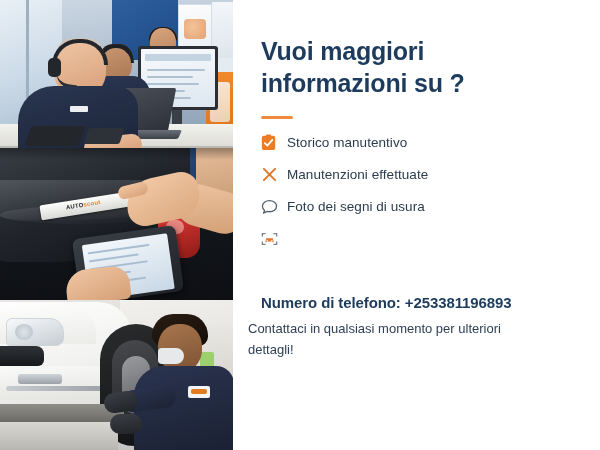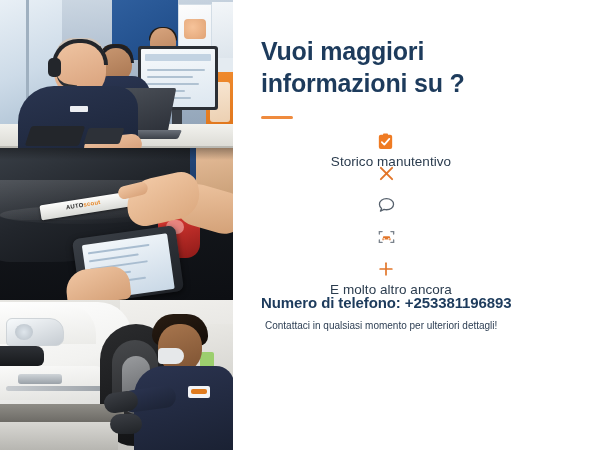--- a/index.html
+++ b/index.html
@@ -201,27 +201,27 @@
 
   .headline{position:absolute;left:28px;top:36px;width:220px;
     font-size:25px;line-height:1.26;font-weight:bold;color:#1d3b5c;letter-spacing:-.2px;}
   .divider{position:absolute;left:28px;top:116px;width:32px;height:3px;background:#ef8b3e;border-radius:2px;}
 
   
   .badge{position:absolute;left:468px;top:38px;width:110px;height:110px;}
 
   
   .list{position:absolute;left:28px;top:128px;width:260px;}
-  .li{display:flex;align-items:center;height:29px;margin-bottom:3px;flex-direction:column;}
+  .li{display:flex;align-items:center;height:29px;margin-bottom:3px;}
   .li .ic{width:26px;flex:0 0 26px;display:flex;align-items:center;justify-content:flex-start;}
   .li .tx{font-size:13.5px;color:#2b3c4e;letter-spacing:.05px;}
 
   
   .phone{position:absolute;left:28px;top:294px;font-size:15px;font-weight:bold;color:#1d3b5c;letter-spacing:-.1px;}
-  .para{position:absolute;left:32px;top:318px;width:290px;font-size:10px;line-height:1.62;color:#2f4055;}
+  .para{position:absolute;left:15px;top:318px;width:290px;font-size:13px;line-height:1.62;color:#2f4055;}
 </style>
 </head>
 <body>
 
 <div class="page">
 
   <div class="photo-col">
 
     <div class="photo photo-1">
       <div class="scene p1">
@@ -364,57 +364,48 @@
       <div class="li">
         <span class="ic">
           <svg width="17" height="17" viewBox="0 0 20 20">
             <g stroke="#e2762a" stroke-width="2.3" stroke-linecap="round">
               <line x1="3.4" y1="3.4" x2="16.6" y2="16.6"></line>
               <line x1="16.6" y1="3.4" x2="3.4" y2="16.6"></line>
             </g>
             <circle cx="10" cy="10" r="1.7" fill="#e2762a"></circle>
           </svg>
         </span>
+        <span class="tx">Manutenzioni effettuate</span>
       </div>
 
       <div class="li">
         <span class="ic">
           <svg width="17" height="16" viewBox="0 0 20 18">
             <path d="M10 1.6c4.6 0 8.3 2.9 8.3 6.5 0 3.6-3.7 6.5-8.3 6.5-1 0-2-.14-2.9-.4l-4.2 2 1.3-3.1C2.5 11.9 1.7 10.3 1.7 8.1c0-3.6 3.7-6.5 8.3-6.5z" fill="none" stroke="#55606c" stroke-width="1.5" stroke-linejoin="round"></path>
           </svg>
         </span>
+        <span class="tx">Foto dei segni di usura</span>
       </div>
 
       <div class="li">
         <span class="ic">
           <svg width="17" height="16" viewBox="0 0 20 18">
             <g fill="none" stroke="#7b838c" stroke-width="1.6" stroke-linecap="round">
               <path d="M1.6 5.6V2.6h3.2"></path>
                 <path d="M18.4 5.6V2.6h-3.2"></path>
               <path d="M1.6 12.4v3h3.2"></path>
                 <path d="M18.4 12.4v3h-3.2"></path>
             </g>
             <path d="M5.2 11.3 L6.3 8.2 h7.4 l1.1 3.1 v1.6 h-1.6 v-1 H6.8 v1 H5.2 z" fill="#e2762a"></path>
             <circle cx="7.2" cy="11.2" r="0.9" fill="#ffffff"></circle>
             <circle cx="12.8" cy="11.2" r="0.9" fill="#ffffff"></circle>
           </svg>
         </span>
       </div>
 
-      <div class="li">
-        <span class="ic">
-          <svg width="16" height="16" viewBox="0 0 18 18">
-            <g stroke="#e2762a" stroke-width="1.9" stroke-linecap="round">
-              <line x1="9" y1="2.4" x2="9" y2="15.6"></line>
-              <line x1="2.4" y1="9" x2="15.6" y2="9"></line>
-            </g>
-          </svg>
-        </span>
-        <span class="tx">E molto altro ancora</span>
-      </div>
 
     </div>
 
     <div class="phone">Numero di telefono: +253381196893</div>
 
     <div class="para">
       <div>Contattaci in qualsiasi momento per ulteriori dettagli!</div>
     </div>
 
   </div>

